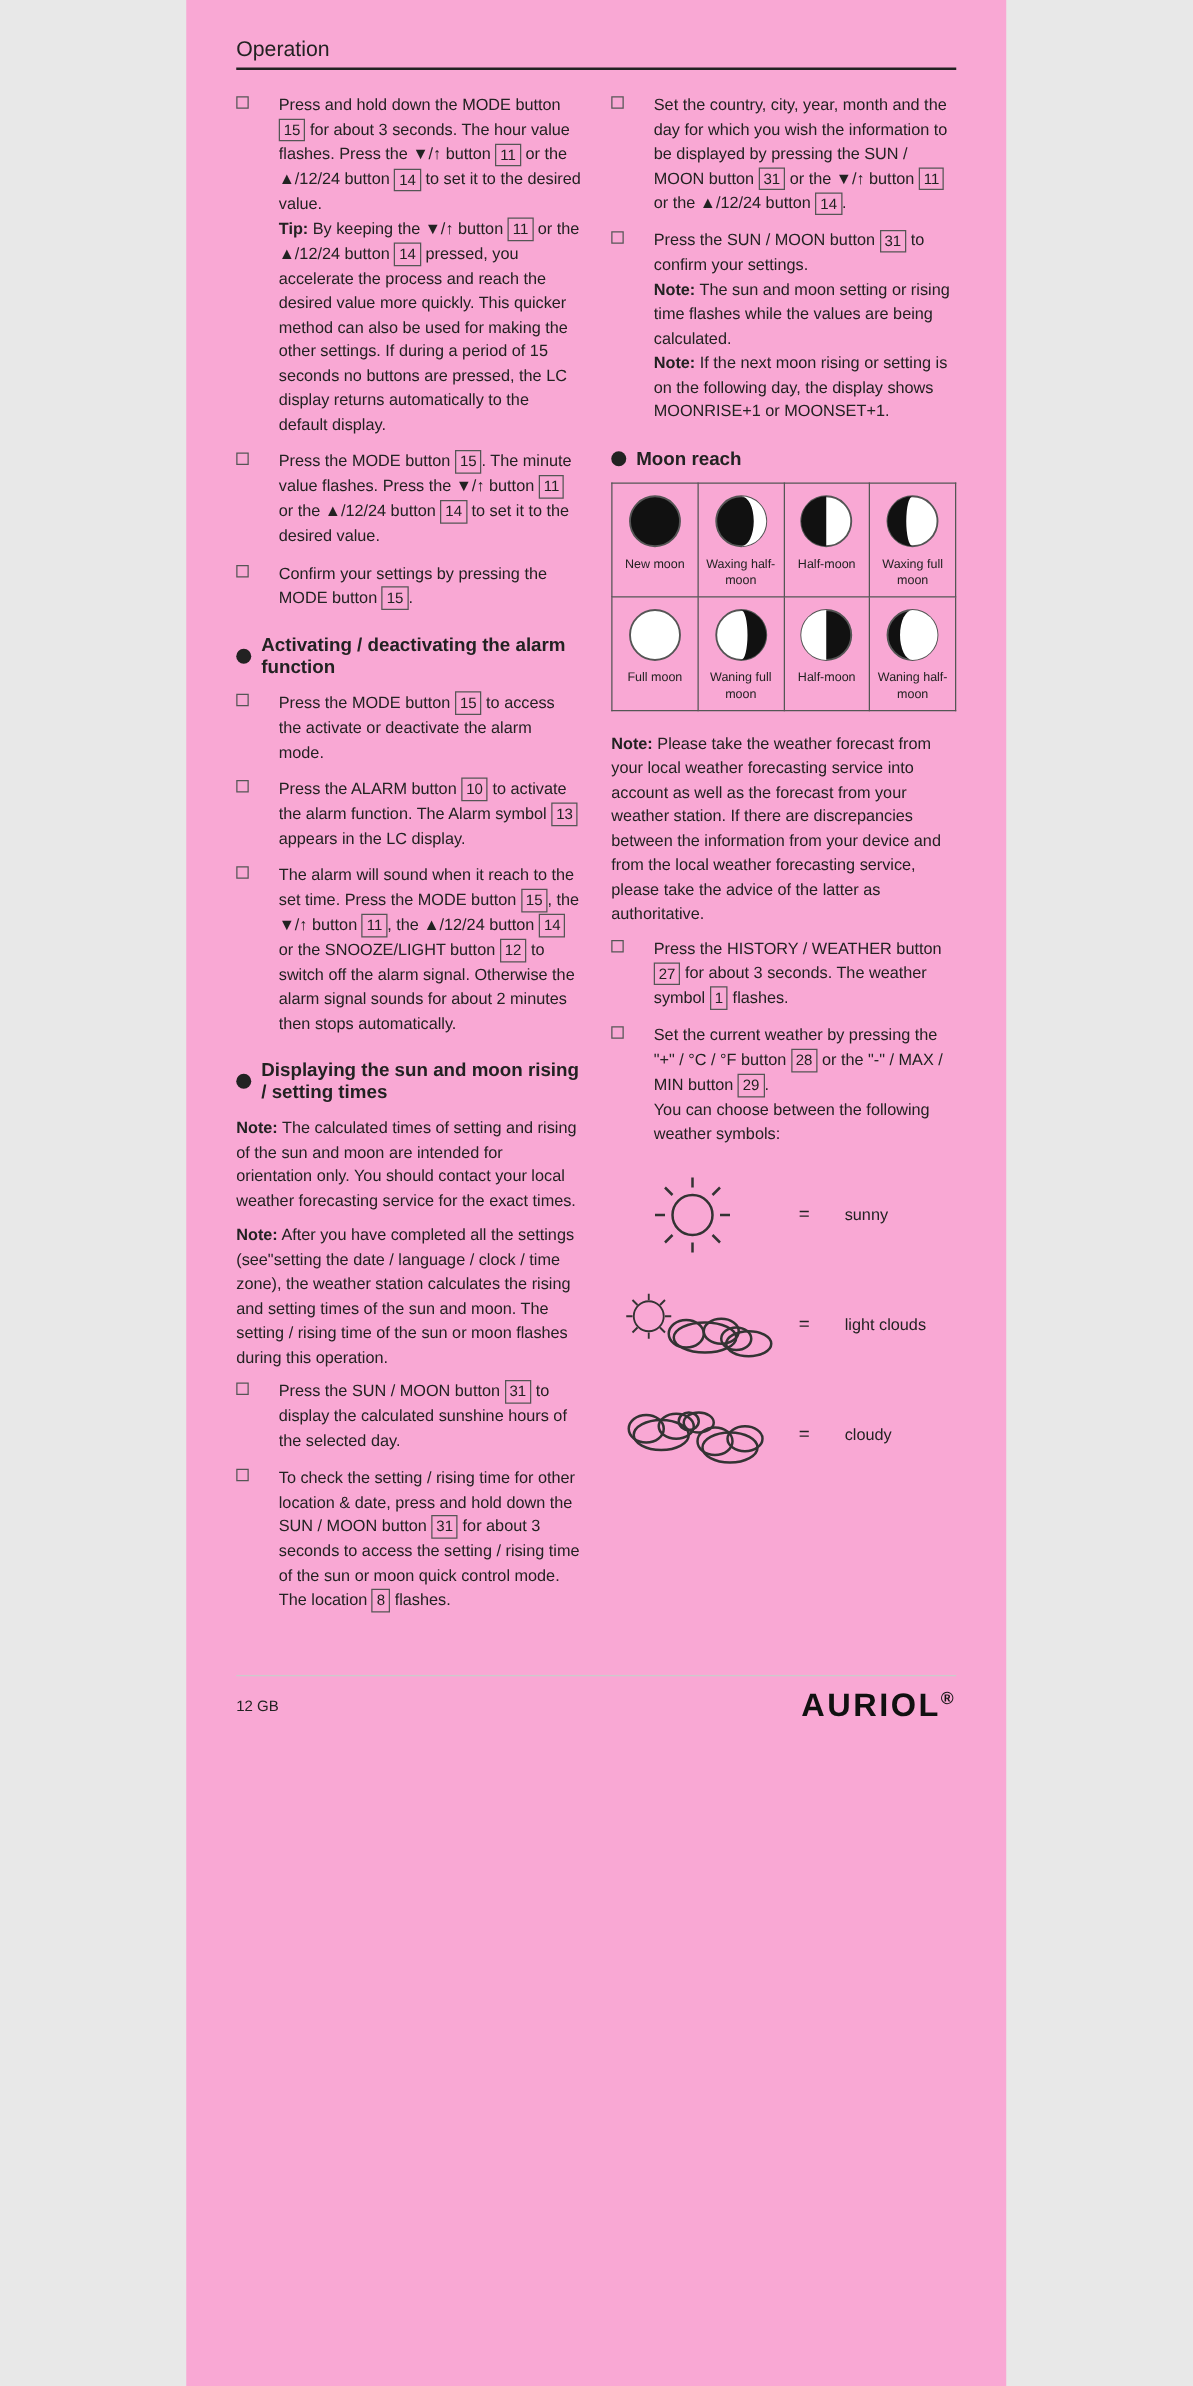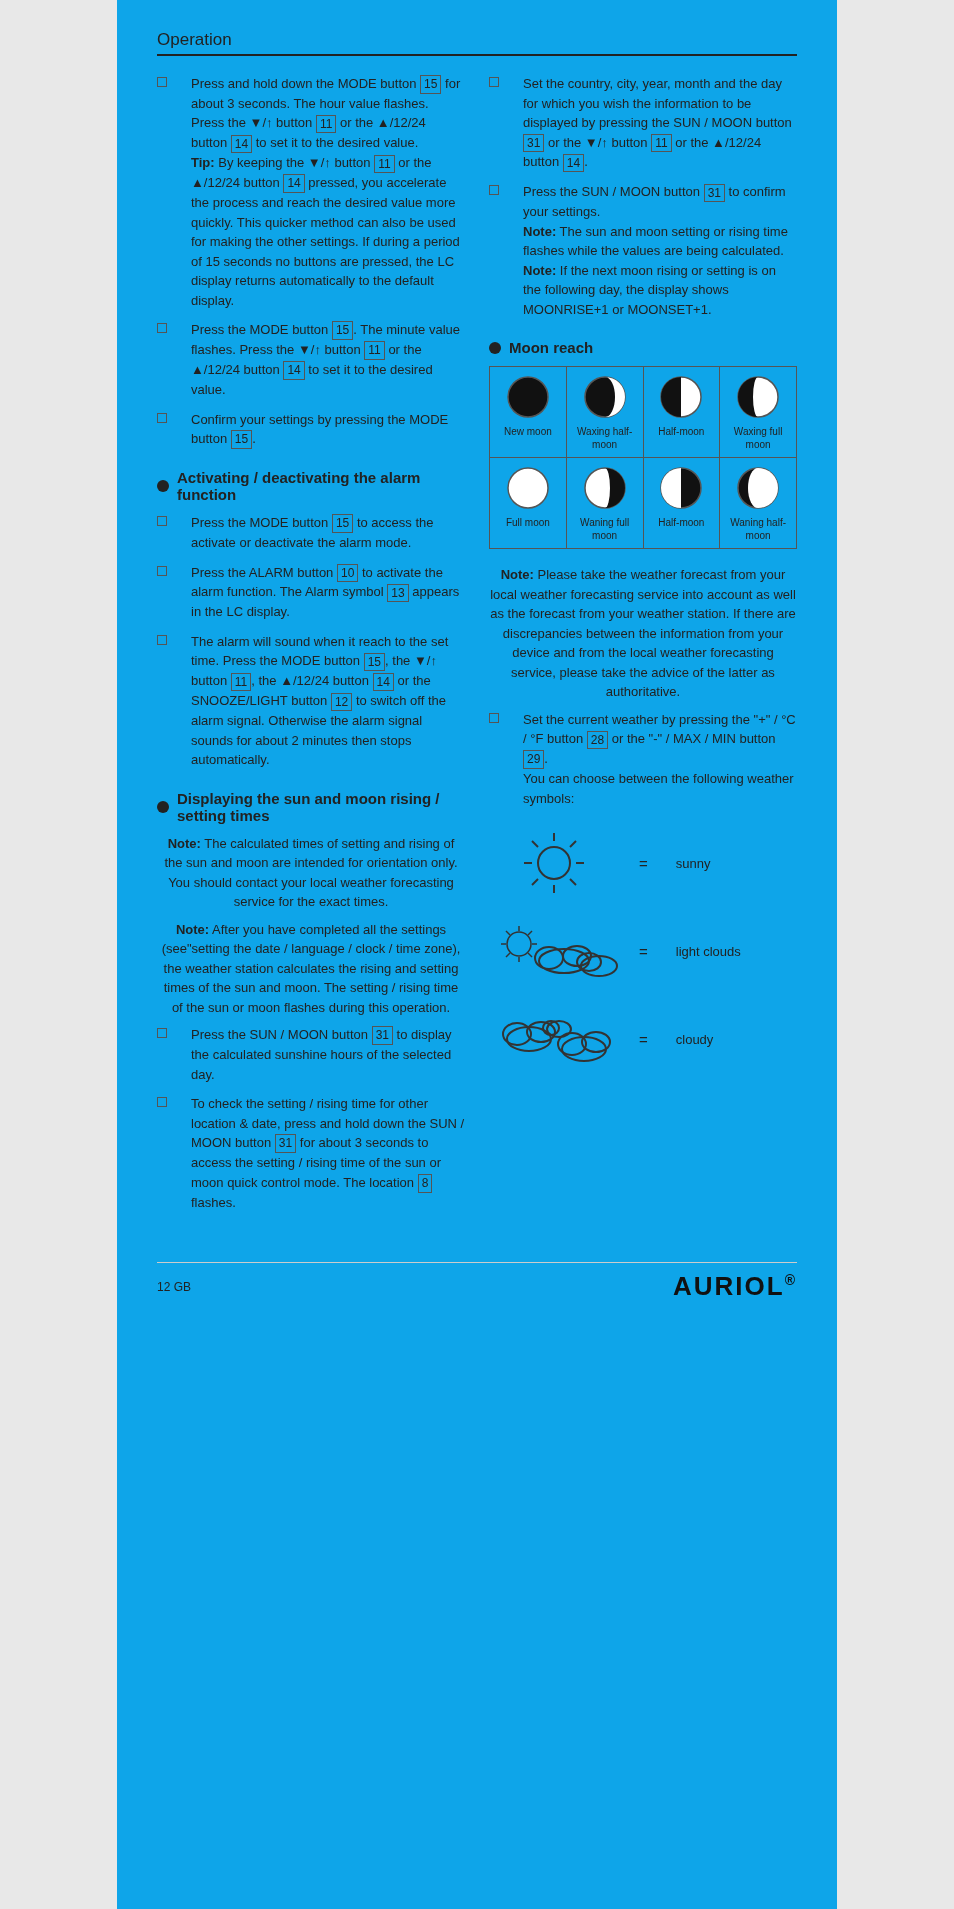--- a/index.html
+++ b/index.html
@@ -5,22 +5,22 @@
     * { box-sizing: border-box; margin: 0; padding: 0; }
     body {
       background: #e8e8e8;
       font-family: Arial, Helvetica, sans-serif;
       font-size: 13px;
       color: #222;
       width: 954px;
       min-height: 1909px;
     }
     .page {
-      background: #0ea5e9;
-      width: 720px;
+      background: #f9a8d4;
+      width: 656px;
       margin: 0 auto;
       padding: 30px 40px 40px 40px;
       min-height: 1909px;
       position: relative;
     }
     h1.page-title {
       font-size: 17px;
       font-weight: normal;
       border-bottom: 2px solid #222;
       padding-bottom: 4px;
@@ -140,21 +140,20 @@
     }
     .footer-brand span.reg {
       font-size: 14px;
       vertical-align: super;
     }
     
     .moon-svg { display: block; margin: 0 auto 4px auto; }
     p.note-text {
       line-height: 1.5;
       margin-bottom: 8px;
-      text-align: center;
     }
     p.intro-text {
       line-height: 1.5;
       margin-bottom: 10px;
     }
   </style>
 </head>
 <body>
 
 <div class="page">
@@ -337,20 +336,26 @@
             <div class="moon-label">Waning half-moon</div>
           </td>
         </tr>
       </tbody>
         </table>
 
       <p class="note-text">
         <span class="bold">Note:</span> Please take the weather forecast from your local weather forecasting service into account as well as the forecast from your weather station. If there are discrepancies between the information from your device and from the local weather forecasting service, please take the advice of the latter as authoritative.
       </p>
       <div class="bullet-section">
+        <div class="bullet-item">
+          <div class="bullet-square"></div>
+          <div class="bullet-text">
+            Press the HISTORY / WEATHER button <span class="inline-box">27</span> for about 3 seconds. The weather symbol <span class="inline-box">1</span> flashes.
+          </div>
+        </div>
         <div class="bullet-item">
           <div class="bullet-square"></div>
           <div class="bullet-text">
             Set the current weather by pressing the "+" / °C / °F button <span class="inline-box">28</span> or the "-" / MAX / MIN button <span class="inline-box">29</span>.<br>
             You can choose between the following weather symbols:
           </div>
         </div>
       </div>
 
       <div class="weather-row">

